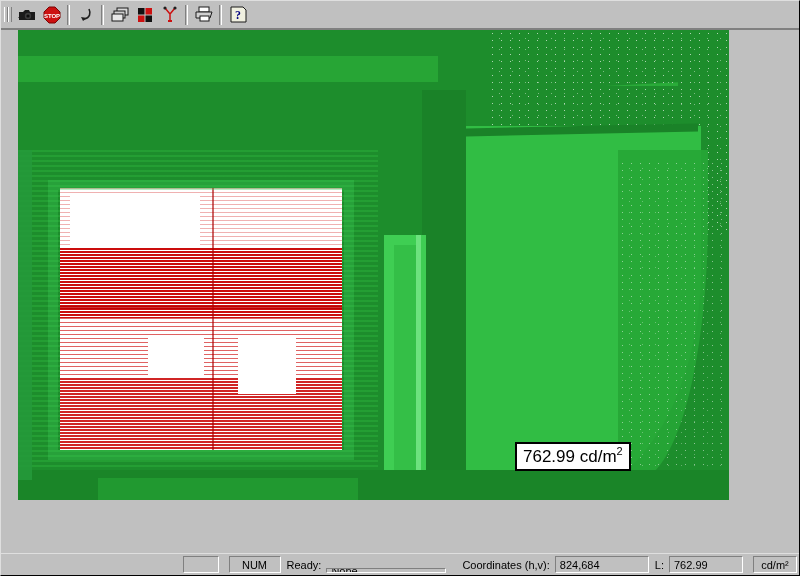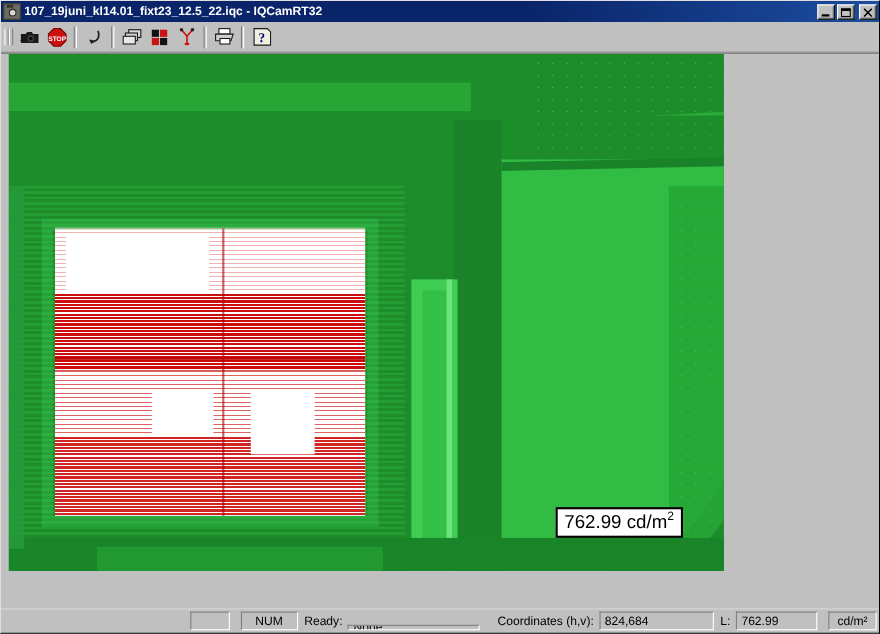--- a/index.html
+++ b/index.html
@@ -165,23 +165,23 @@
   
   .client {
     flex: 1 1 auto;
     position: relative;
     background: #c0c0c0;
     border-top: 1px solid #808080;
     overflow: hidden;
   }
   .image-canvas {
     position: absolute;
-    left: 7px;
+    left: 17px;
     top: 0px;
-    width: 650px;
+    width: 711px;
     height: 470px;
     background: #1c8a2b;
     overflow: hidden;
   }
   .image-canvas > * { position: absolute; }
 
   
   .sc { position: absolute; }
 
   .bright-window {
@@ -258,55 +258,30 @@
     display: flex;
     align-items: center;
     padding: 0 5px 0 6px;
     font-size: 11px;
     white-space: nowrap;
   }
   .sb-ready  { flex: 1 1 auto; margin-top: 48px; }
   .sb-small  { width: 36px; }
   .sb-num    { width: 52px; justify-content: center; }
   .sb-none   { width: 120px; margin-top: 12px; }
-  .sb-coord  { width: 104px; }
+  .sb-coord  { width: 94px; }
   .sb-lum    { width: 74px; }
   .sb-unit   { width: 44px; justify-content: center; }
   .sb-gap    { width: 10px; }
 </style>
 </head>
 <body>
 
 <div class="app-window">
 
-  <div class="title-bar">
-    <div class="title-icon">
-      <div class="top"></div>
-      <div class="lens"></div>
-    </div>
-    <div class="title-text">107_19juni_kl14.01_fixt23_12.5_22.iqc - IQCamRT32</div>
-    <div class="win-buttons">
-      <div class="win-btn">
-        <svg width="11" height="9" viewBox="0 0 11 9">
-            <rect x="1" y="6" width="7" height="2" fill="#000"></rect>
-          </svg>
-      </div>
-      <div class="win-btn">
-        <svg width="11" height="9" viewBox="0 0 11 9">
-            <rect x="1" y="1" width="8" height="7" fill="none" stroke="#000" stroke-width="1"></rect>
-            <rect x="1" y="1" width="8" height="2" fill="#000"></rect>
-          </svg>
-      </div>
-      <div class="win-btn close">
-        <svg width="11" height="9" viewBox="0 0 11 9">
-            <path d="M1.5 1 L8.5 8 M8.5 1 L1.5 8" stroke="#000" stroke-width="1.4" fill="none"></path>
-          </svg>
-      </div>
-    </div>
-  </div>
 
 
   <div class="toolbar">
     <div class="grip"></div>
 
     <div class="tb-btn">
       <svg width="20" height="17" viewBox="0 0 20 17">
         <path d="M2 6 h4 l2 -2 h4 l1 2 h5 v8 h-16 z" fill="#1a1a1a"></path>
         <circle cx="11" cy="10" r="3.2" fill="#3c3c3c"></circle>
         <circle cx="11" cy="10" r="1.6" fill="#0d0d0d"></circle>

